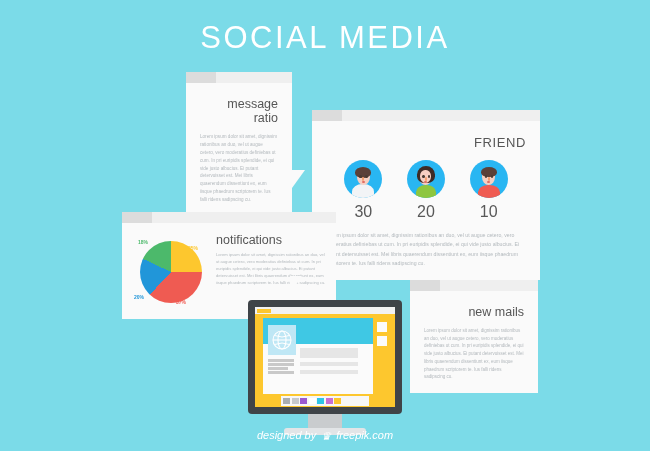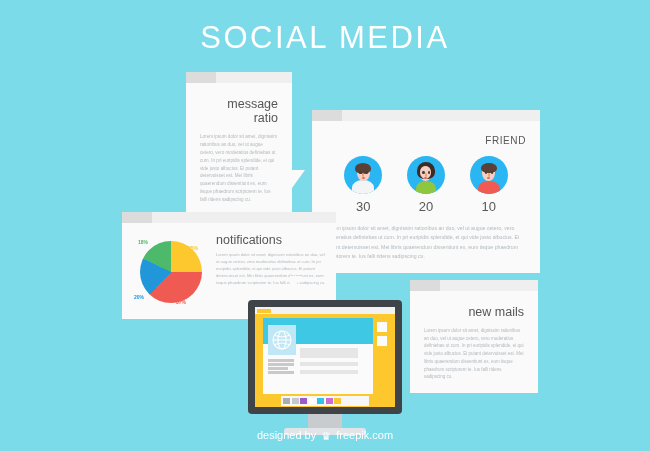--- a/index.html
+++ b/index.html
@@ -43,29 +43,29 @@
   
   .tail{position:absolute;width:0;height:0;}
 
   
   #card-message{left:186px;top:72px;width:106px;}
   #card-message h2{font-size:12.5px;}
   #card-message .lorem{font-size:4.6px;line-height:1.72;}
 
   
   #card-friend{left:312px;top:110px;width:228px;}
-  #card-friend h2{font-size:10px;letter-spacing:.6px;margin-bottom:10px;}
+  #card-friend h2{font-size:13px;letter-spacing:.6px;margin-bottom:10px;}
   #card-friend .lorem{font-size:5.2px;line-height:1.78;}
   .avatars{display:flex;justify-content:space-around;align-items:flex-end;padding:0 6px;}
   .avatar-cell{display:flex;flex-direction:column;align-items:center;}
   .avatar{
     width:38px;height:38px;border-radius:50%;
     background:#29b6f2;position:relative;overflow:hidden;
   }
-  .av-count{margin-top:5px;font-size:13px;color:#585858;}
+  .av-count{margin-top:5px;font-size:16px;color:#585858;}
 
   
   .hair{position:absolute;border-radius:50% 50% 45% 45%;}
   .face{position:absolute;background:#f7cfc2;border-radius:46% 46% 50% 50%;}
   .body-sh{position:absolute;border-radius:48% 48% 0 0;}
   .eye{position:absolute;width:2.4px;height:3px;background:#4a3b33;border-radius:50%;}
   .nose{position:absolute;background:#f59e6e;border-radius:40%;}
   .mouth{position:absolute;background:#e06a60;border-radius:50%;}
 
   
@@ -97,21 +97,21 @@
   .blk{position:absolute;background:#e6e6e6;}
   .side-sq{position:absolute;right:0;width:10px;height:10px;background:#fbfbfb;}
   .taskbar{position:absolute;left:26px;right:26px;bottom:1px;height:8px;background:#f7f7f7;display:flex;align-items:center;gap:1.5px;padding:1px 2px;}
   .tb{width:7px;height:6px;}
   .mon-neck{width:34px;height:14px;background:#c9ccce;margin:0 auto;}
   .mon-base{width:82px;height:7px;background:#e2e5e7;margin:0 auto;border-radius:3px;}
 
   
   .footer{
     position:absolute;left:0;bottom:8px;width:650px;text-align:center;
-    color:#ffffff;font-size:11px;
+    color:#ffffff;font-size:11px;font-style:italic;
   }
   .footer .crown{display:inline-block;vertical-align:-1px;margin:0 2px;}
 </style>
 </head>
 <body>
 
 <div class="stage">
 
   <div class="title">SOCIAL MEDIA</div>
 

